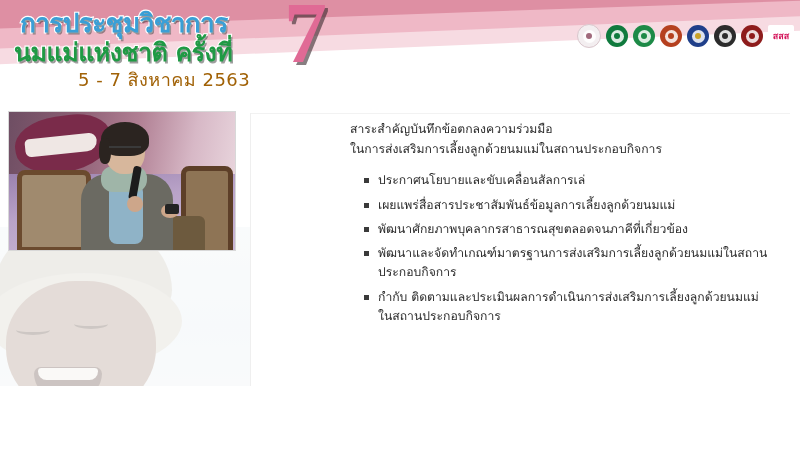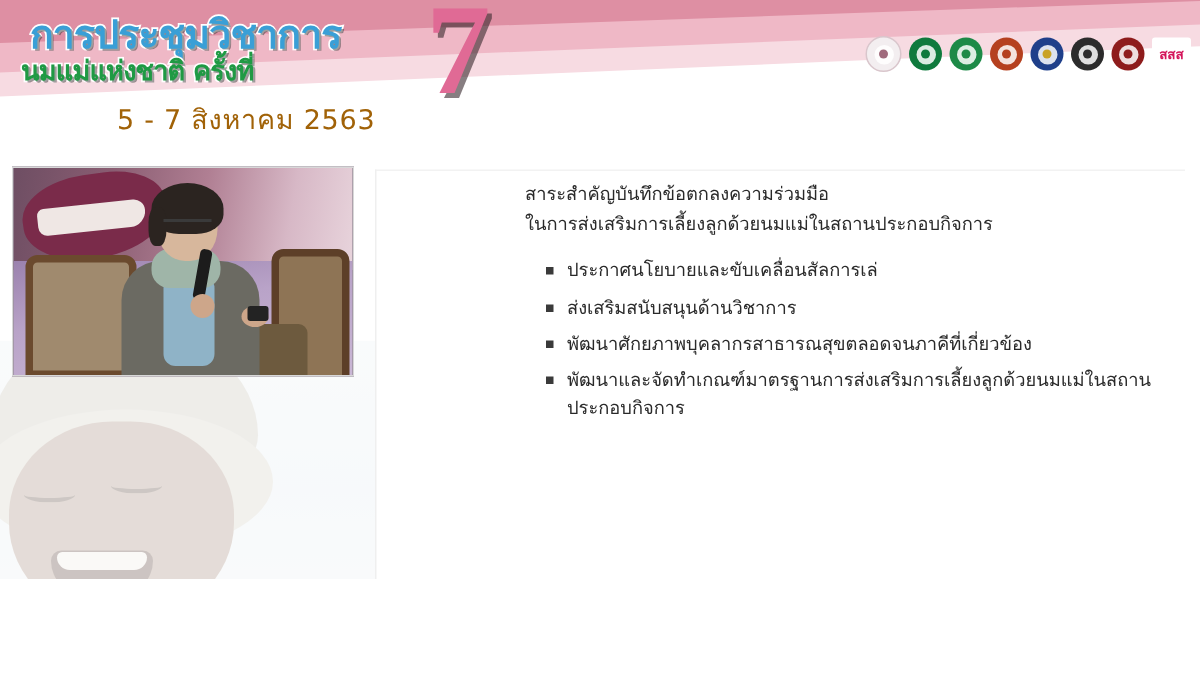--- a/index.html
+++ b/index.html
@@ -69,21 +69,21 @@
     color: #3a9fd6;
     letter-spacing: -0.5px;
     white-space: nowrap;
     -webkit-text-stroke: 2.2px #ffffff;
     paint-order: stroke fill;
     text-shadow: 1.5px 1.5px 0 rgba(40,40,40,0.45);
   }
   .title-thai-2 {
     position: absolute;
     left: 14px; top: 32px;
-    font-size: 18px;
+    font-size: 25px;
     font-weight: bold;
     color: #1f9a44;
     letter-spacing: -0.5px;
     white-space: nowrap;
     -webkit-text-stroke: 2.2px #ffffff;
     paint-order: stroke fill;
     text-shadow: 1.5px 1.5px 0 rgba(40,40,40,0.45);
   }
   .title-date {
     position: absolute;
@@ -517,23 +517,24 @@
     <div class="divider-top"></div>
     <div class="divider"></div>
 
     <div class="content">
       <div class="lead">
         <div>สาระสำคัญบันทึกข้อตกลงความร่วมมือ</div>
         <div>ในการส่งเสริมการเลี้ยงลูกด้วยนมแม่ในสถานประกอบกิจการ</div>
       </div>
       <ul class="bullets">
         <li>ประกาศนโยบายและขับเคลื่อนสัลการเล่</li>
-        <li>ส่งเสริมสนับสนุนด้านวิชาการ</li>
+        <li>เผยแพร่สื่อสารประชาสัมพันธ์ข้อมูลการเลี้ยงลูกด้วยนมแม่</li>
         <li>พัฒนาศักยภาพบุคลากรสาธารณสุขตลอดจนภาคีที่เกี่ยวข้อง</li>
         <li>พัฒนาและจัดทำเกณฑ์มาตรฐานการส่งเสริมการเลี้ยงลูกด้วยนมแม่ในสถานประกอบกิจการ</li>
+        <li>กำกับ ติดตามและประเมินผลการดำเนินการส่งเสริมการเลี้ยงลูกด้วยนมแม่ในสถานประกอบกิจการ</li>
       </ul>
     </div>
 
     <div class="bottom-wedge">
       <div class="wedge-light"></div>
       <div class="wedge-dark"></div>
     </div>
 
   </div>
 </div>

